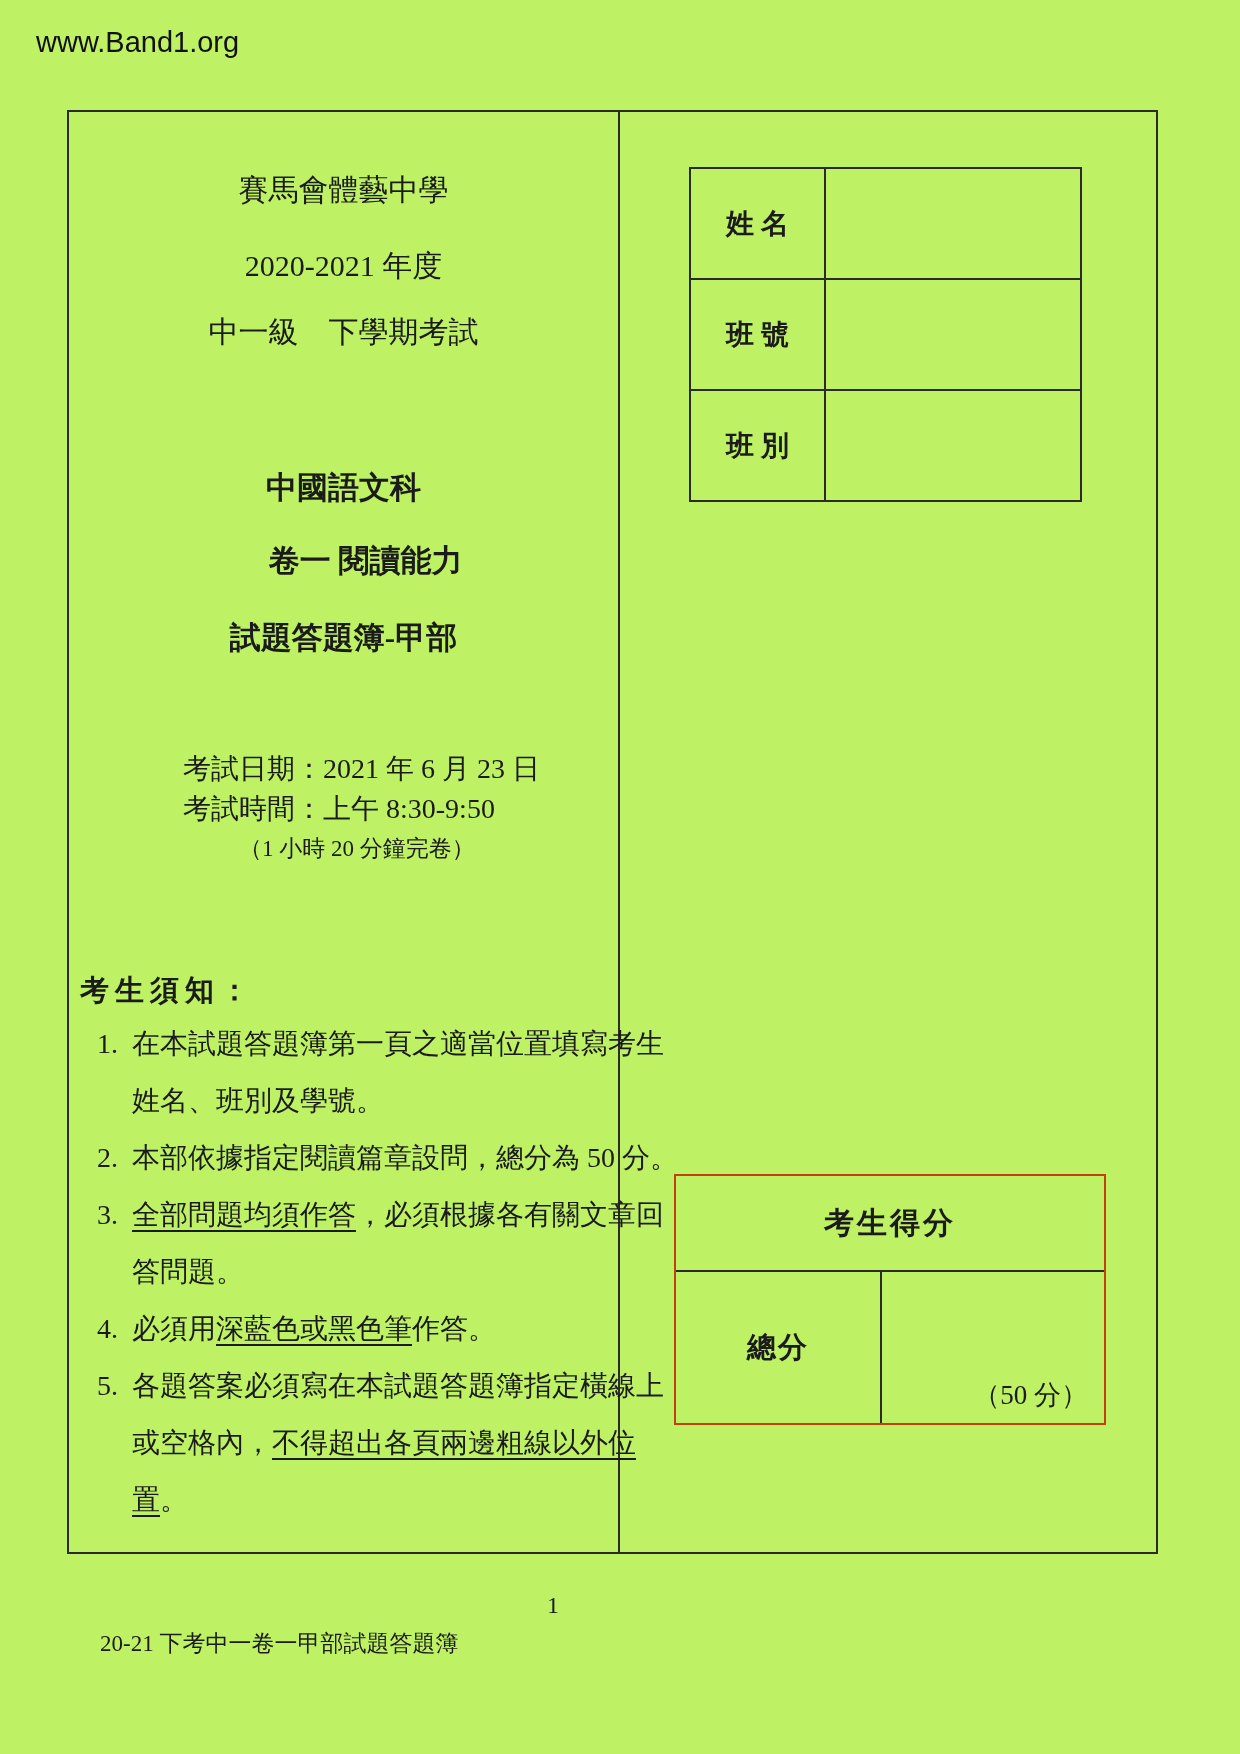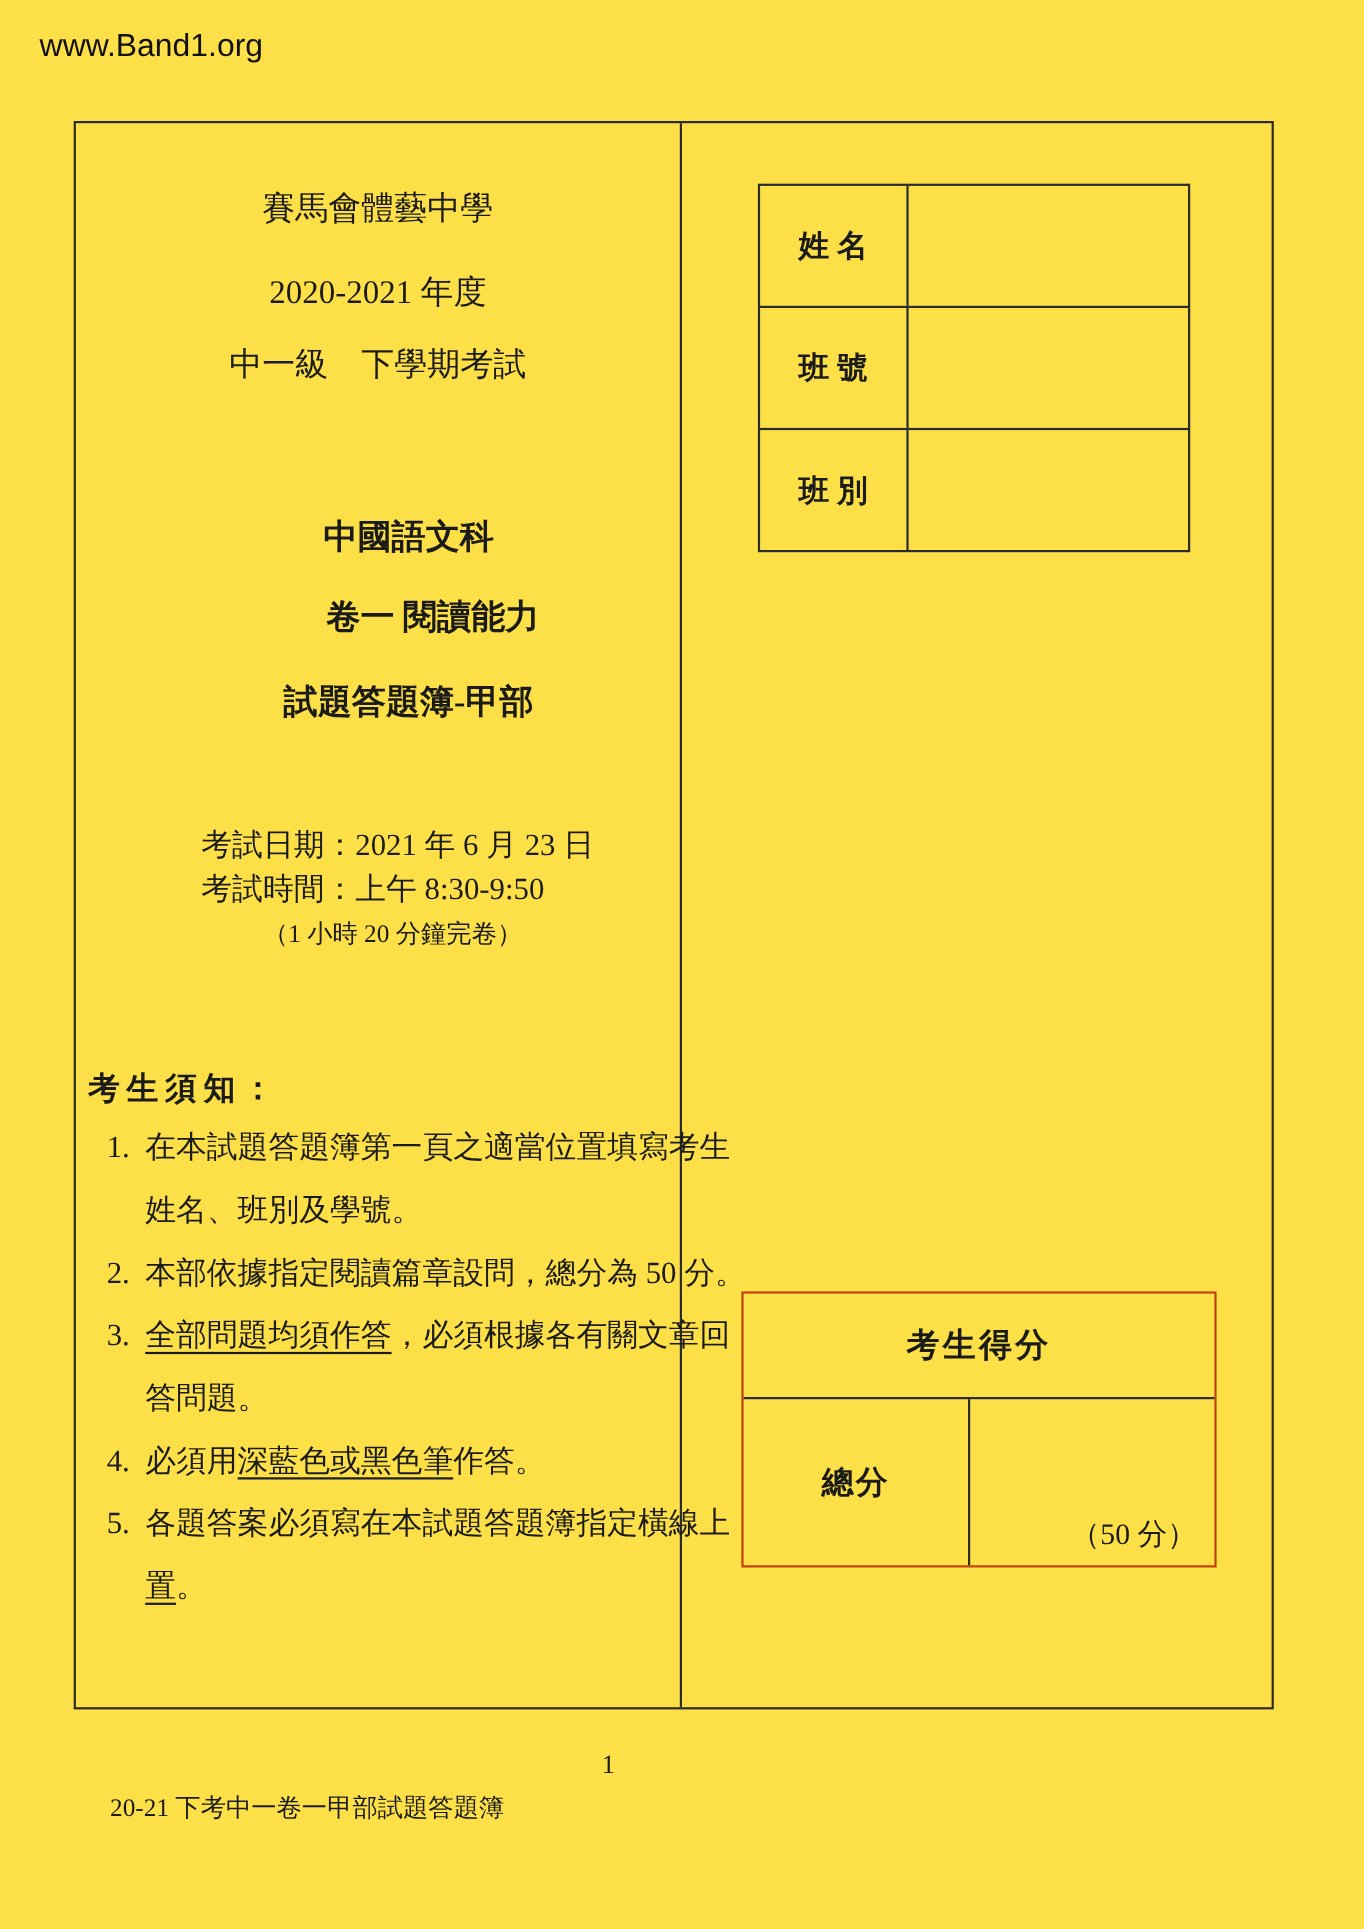--- a/index.html
+++ b/index.html
@@ -1,19 +1,19 @@
 <!DOCTYPE html>
 <html><head>
 <meta charset="utf-8">
 <style>
   html,body{margin:0;padding:0;background:#ffffff;}
   .page{
     position:relative;
     width:1240px;height:1754px;
-    background:#fde047;
+    background:#bef264;
     color:#1b1b1b;
     font-family:"Liberation Serif","DejaVu Serif",serif;
     overflow:hidden;
   }
   .site-url{
     position:absolute;left:36px;top:26px;
     font-family:"Liberation Sans","DejaVu Sans",sans-serif;
     font-size:29px;color:#111;
   }
   .frame{
@@ -23,21 +23,21 @@
   }
   .col-divider{
     position:absolute;left:549px;top:0;bottom:0;width:2px;
     background:#2b2b2b;
   }
   
   .t{position:absolute;left:0;width:549px;text-align:center;line-height:36px;font-size:30px;}
   .t-school{top:60px;}
   .t-year{top:136px;}
   .t-exam{top:202px;}
-  .t-bold{font-weight:bold;font-size:31px;padding-left:28px;}
+  .t-bold{font-weight:bold;font-size:31px;}
   .t-subject{top:358px;}
   .t-paper{top:431px;margin-left:22px;}
   .t-booklet{top:508px;}
   .date-block{
     position:absolute;left:114px;top:637px;
     font-size:28px;line-height:40px;white-space:nowrap;
   }
   .duration{
     position:absolute;left:170px;top:720px;
     font-size:23px;line-height:34px;white-space:nowrap;
@@ -144,20 +144,21 @@
         </div>
         <div class="inst-item">
           <div class="inst-line"><span class="inst-num">3.</span><span class="seg u">全部問題均須作答</span><span class="seg">，必須根據各有關文章回</span></div>
           <div class="inst-line"><span class="seg">答問題。</span></div>
         </div>
         <div class="inst-item">
           <div class="inst-line"><span class="inst-num">4.</span><span class="seg">必須用</span><span class="seg u">深藍色或黑色筆</span><span class="seg">作答。</span></div>
         </div>
         <div class="inst-item">
           <div class="inst-line"><span class="inst-num">5.</span><span class="seg">各題答案必須寫在本試題答題簿指定橫線上</span></div>
+          <div class="inst-line"><span class="seg">或空格內，</span><span class="seg u">不得超出各頁兩邊粗線以外位</span></div>
           <div class="inst-line"><span class="seg u">置</span><span class="seg">。</span></div>
         </div>
       </div>
 
     <div class="info-table">
         <div class="info-row">
           <div class="info-label">姓 名</div>
           <div class="info-value"></div>
         </div>
         <div class="info-row">

